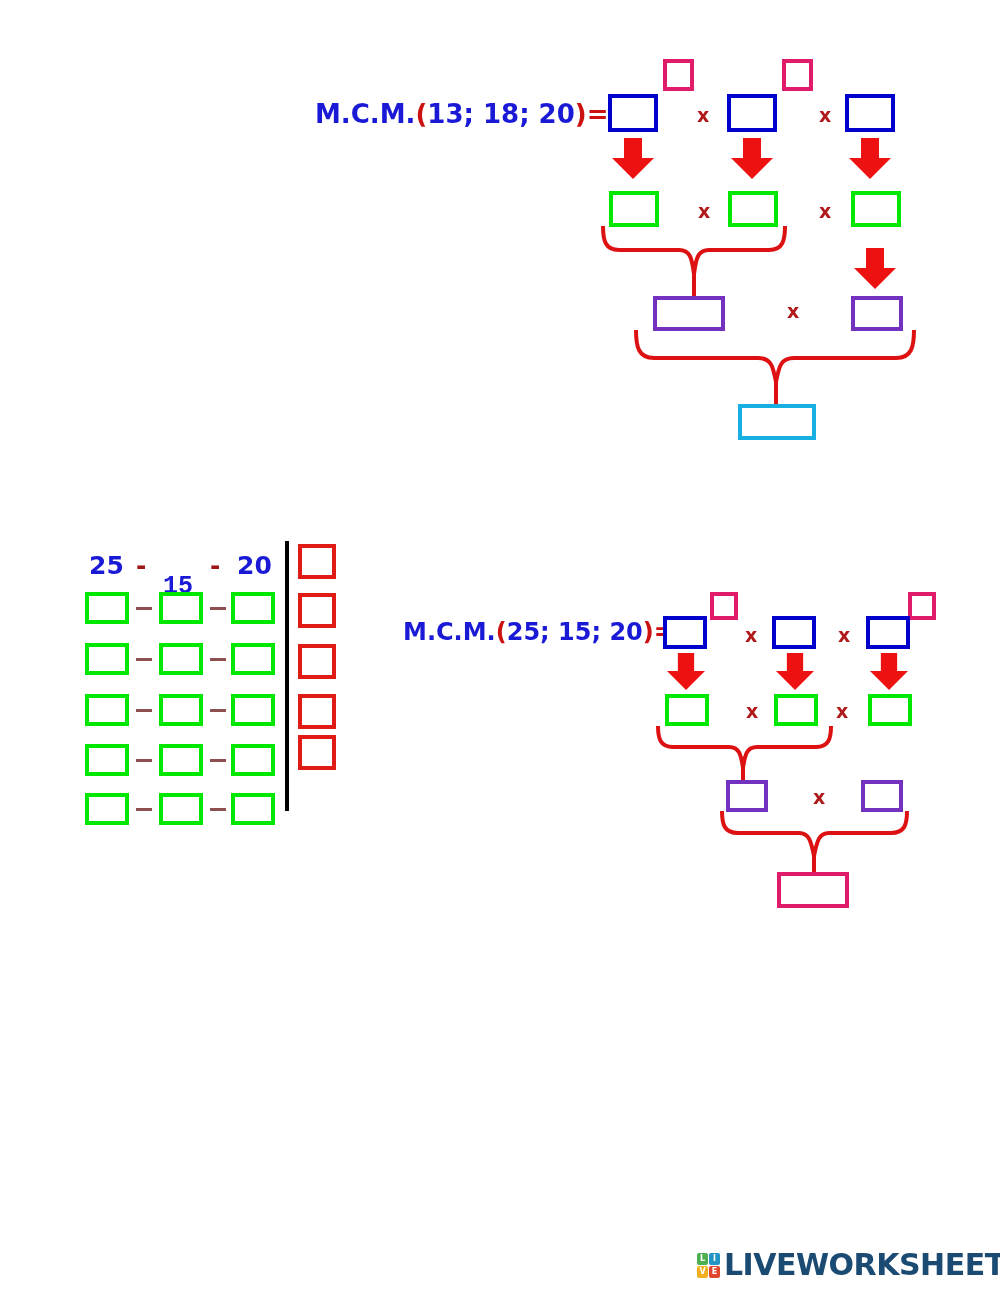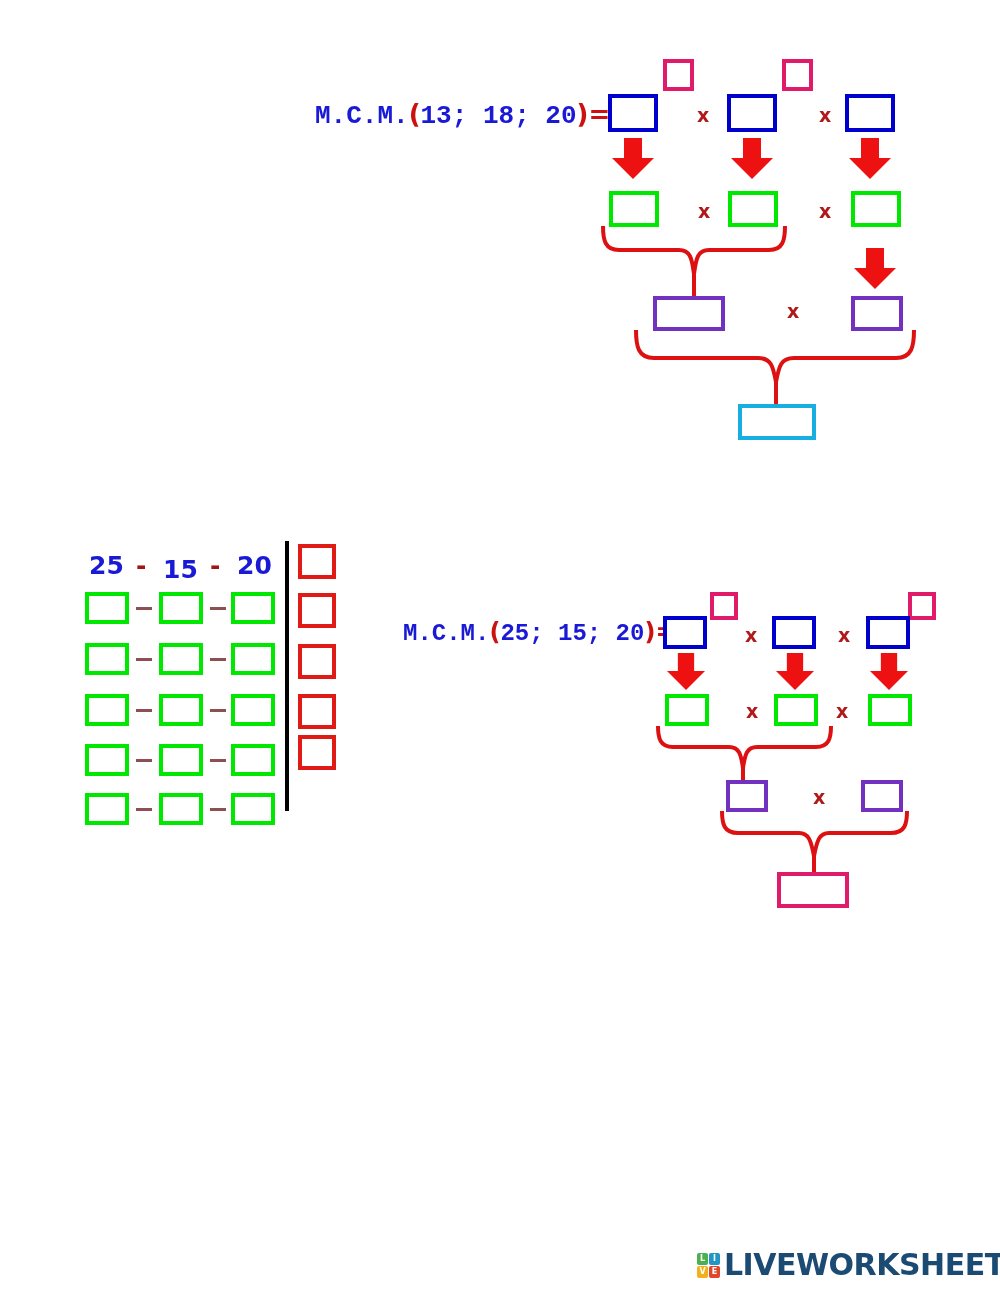--- a/index.html
+++ b/index.html
@@ -32,21 +32,21 @@
   .box-red     { border: 4px solid #E01B16; }
 
   
   .mcm-title {
     position: absolute;
     font-family: "DejaVu Sans", "Liberation Sans", sans-serif;
     font-weight: bold;
     white-space: nowrap;
     letter-spacing: 0px;
   }
-  .mcm-title .blue { color: #1a1ad6; font-family: Liberation Mono, monospace; }
+  .mcm-title .blue { color: #1a1ad6; }
   .mcm-title .red  { color: #cc1111; }
 
   .times {
     position: absolute;
     color: #b01a1a;
     font-family: "DejaVu Sans", "Liberation Sans", sans-serif;
     font-weight: bold;
     font-size: 19px;
     line-height: 1;
   }
@@ -180,21 +180,21 @@
              C149 36, 151 28, 164 28 L266 28 C282 28, 284 16, 284 0" fill="none" stroke="#DD1111" stroke-width="4" stroke-linecap="round"></path>
     <path d="M146 52 L146 78" fill="none" stroke="#DD1111" stroke-width="4" stroke-linecap="round"></path>
   </svg>
 
   <div class="box box-cyan" style="left:738px; top:404px; width:78px; height:36px;"></div>
 
   <div>
 
     <div class="grid-head-num" style="left:89px; top:553px;">25</div>
     <div class="grid-head-dash" style="left:136px; top:553px;">-</div>
-    <div class="grid-head-num" style="left:163px; top:557px;">15</div>
+    <div class="grid-head-num" style="left:163px; top:574px;font-family:Liberation Mono, monospace;">15</div>
     <div class="grid-head-dash" style="left:210px; top:553px;">-</div>
     <div class="grid-head-num" style="left:237px; top:553px;">20</div>
 
     <div class="box box-green" style="left:85px; top:592px; width:44px; height:32px;"></div>
     <div class="row-dash" style="left:136px; top:607px; width:16px;"></div>
     <div class="box box-green" style="left:159px; top:592px; width:44px; height:32px;"></div>
     <div class="row-dash" style="left:210px; top:607px; width:16px;"></div>
     <div class="box box-green" style="left:231px; top:592px; width:44px; height:32px;"></div>
 
     <div class="box box-green" style="left:85px; top:643px; width:44px; height:32px;"></div>

